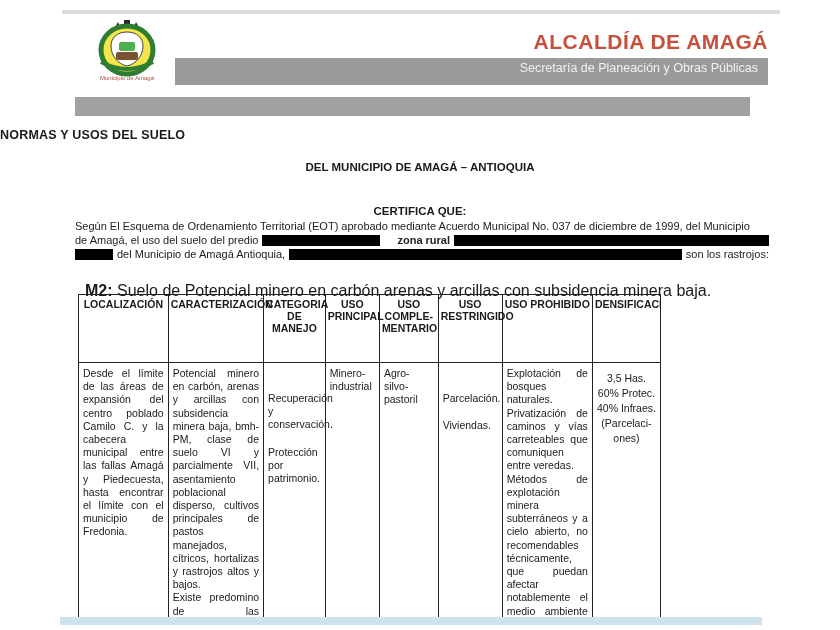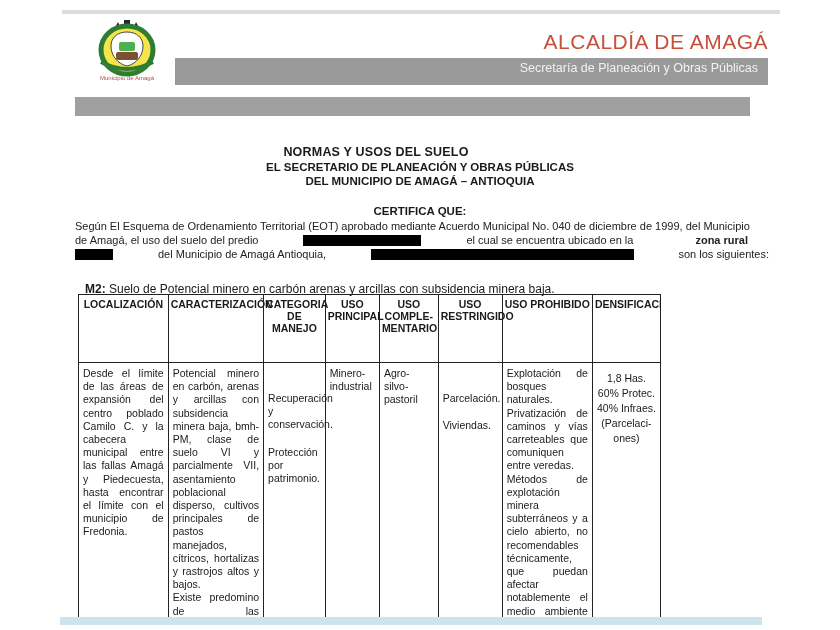--- a/index.html
+++ b/index.html
@@ -3,47 +3,47 @@
 <meta charset="utf-8">
 <style>
   * { margin:0; padding:0; box-sizing:border-box; }
   body { background:#ffffff; font-family:"Liberation Sans", sans-serif; }
   .page { position:relative; width:840px; height:630px; background:#ffffff; overflow:hidden; margin:0 auto; }
 
   .top-strip { position:absolute; left:62px; top:10px; width:718px; height:4px; background:#dcdcdc; }
 
   .logo { position:absolute; left:88px; top:18px; width:78px; height:66px; }
 
-  .brand-title { position:absolute; right:72px; top:30px; font-size:21px; font-weight:normal;
+  .brand-title { position:absolute; right:72px; top:30px; font-size:21px; font-weight:bold;
                  color:#c7503c; letter-spacing:0.5px; white-space:nowrap; }
 
   .banner { position:absolute; left:175px; top:58px; width:593px; height:27px; background:#9a9a9a;
             color:#f2f2f2; font-size:12.5px; line-height:21px; text-align:right; padding-right:10px; }
 
   .gray-redaction { position:absolute; left:75px; top:97px; width:675px; height:19px; background:#a0a0a0; }
 
-  .main-title { position:absolute; left:0; top:128px; width:752px; text-align:center;
-                font-size:12.5px; font-weight:bold; color:#1a1a1a; letter-spacing:0.2px;margin-top:17px; }
+  .main-title { position:absolute; left:0; top:128px; width:752px; text-align:left;
+                font-size:12.5px; font-weight:bold; color:#1a1a1a; letter-spacing:0.2px; }
 
   .subtitle { position:absolute; left:0; top:160px; width:840px; text-align:center;
               font-size:11.5px; font-weight:bold; color:#1a1a1a; line-height:14px; }
 
   .certifies { position:absolute; left:0; top:205px; width:840px; text-align:center;
                font-size:11.5px; font-weight:bold; color:#1a1a1a; }
 
   .intro { position:absolute; left:75px; top:220px; width:694px; font-size:11px; line-height:13.5px; color:#222; }
   .intro-line { display:flex; align-items:center; white-space:nowrap; }
-  .intro-line + .intro-line { margin-top:0.5px;gap:41px; }
+  .intro-line + .intro-line { margin-top:0.5px; }
   .redact { background:#000000; height:11px; display:inline-block; flex:0 0 auto; }
   .redact.grow { flex:1 1 auto; }
   .intro b { font-weight:bold;margin-left:17px; }
   .seg { margin-right:4px; }
   .seg-l { margin-left:4px; }
 
-  .zone-line { position:absolute; left:85px; top:282px; font-size:12px; color:#1a1a1a; }
+  .zone-line { position:absolute; left:85px; top:282px; font-size:16px; color:#1a1a1a; }
   .zone-line .code { font-weight:bold; }
 
   .table-wrap { position:absolute; left:78px; top:294px; width:583px; height:326px; overflow:hidden; }
   table { width:100%; border-collapse:collapse; table-layout:fixed; }
   th, td { border:1px solid #222; font-size:10.5px; vertical-align:top; color:#1a1a1a; }
   th { font-weight:bold; text-align:center; padding:3px 2px 28px 2px; line-height:12px; }
   td { padding:4px 4px; line-height:13.2px; height:300px; }
   td.just { text-align:justify; }
   td p { margin:0; }
   td .gap { margin-bottom:14px;margin-top:25px; }
@@ -74,42 +74,40 @@
 
   <div class="brand-title">ALCALDÍA DE AMAGÁ</div>
 
   <div class="banner">Secretaría de Planeación y Obras Públicas</div>
 
   <div class="gray-redaction"></div>
 
   <div class="main-title">NORMAS Y USOS DEL SUELO</div>
 
   <div class="subtitle">
-    <div>EL SECRETARIO DE PLANEACIÓN Y OBRAS PÚBLICAS</div>
     <div>DEL MUNICIPIO DE AMAGÁ – ANTIOQUIA</div>
   </div>
 
   <div class="certifies">CERTIFICA QUE:</div>
 
   <div class="intro">
     <div class="intro-line">
-      <span>Según El Esquema de Ordenamiento Territorial (EOT) aprobado mediante Acuerdo Municipal No. 040 de diciembre de 1999, del Municipio</span>
+      <span>Según El Esquema de Ordenamiento Territorial (EOT) aprobado mediante Acuerdo Municipal No. 037 de diciembre de 1999, del Municipio</span>
     </div>
     <div class="intro-line">
       <span class="seg">de Amagá, el uso del suelo del predio</span>
       <span class="redact" style="width:118px"></span>
-      <span class="seg seg-l">el cual se encuentra ubicado en la</span>
       <b>zona rural</b>
       <span class="redact grow seg-l"></span>
     </div>
     <div class="intro-line">
       <span class="redact" style="width:38px"></span>
       <span class="seg seg-l">del Municipio de Amagá Antioquia,</span>
       <span class="redact grow"></span>
-      <span class="seg-l">son los siguientes:</span>
+      <span class="seg-l">son los rastrojos:</span>
     </div>
   </div>
 
   <div class="zone-line">
     <span class="code">M2:</span>
     <span>Suelo de Potencial minero en carbón arenas y arcillas con subsidencia minera baja.</span>
   </div>
 
   <div class="table-wrap">
     <table>
@@ -152,21 +150,21 @@
           <td>
             <p class="gap">Parcelación.</p>
             <p>Viviendas.</p>
           </td>
           <td class="just">
             <p>Explotación de bosques naturales.</p>
             <p>Privatización de caminos y vías carreteables que comuniquen entre veredas.</p>
             <p>Métodos de explotación minera subterráneos y a cielo abierto, no recomendables técnicamente, que puedan afectar notablemente el medio ambiente y los yacimientos, y mucho menos que representen pérdida de reservas</p>
           </td>
           <td class="center">
-            <div>1,8 Has.</div>
+            <div>3,5 Has.</div>
             <div>60% Protec.</div>
             <div>40% Infraes.</div>
             <div>(Parcelaci-ones)</div>
           </td>
         </tr>
       </tbody>
     </table>
   </div>
 
   <div class="blue-strip"></div>

